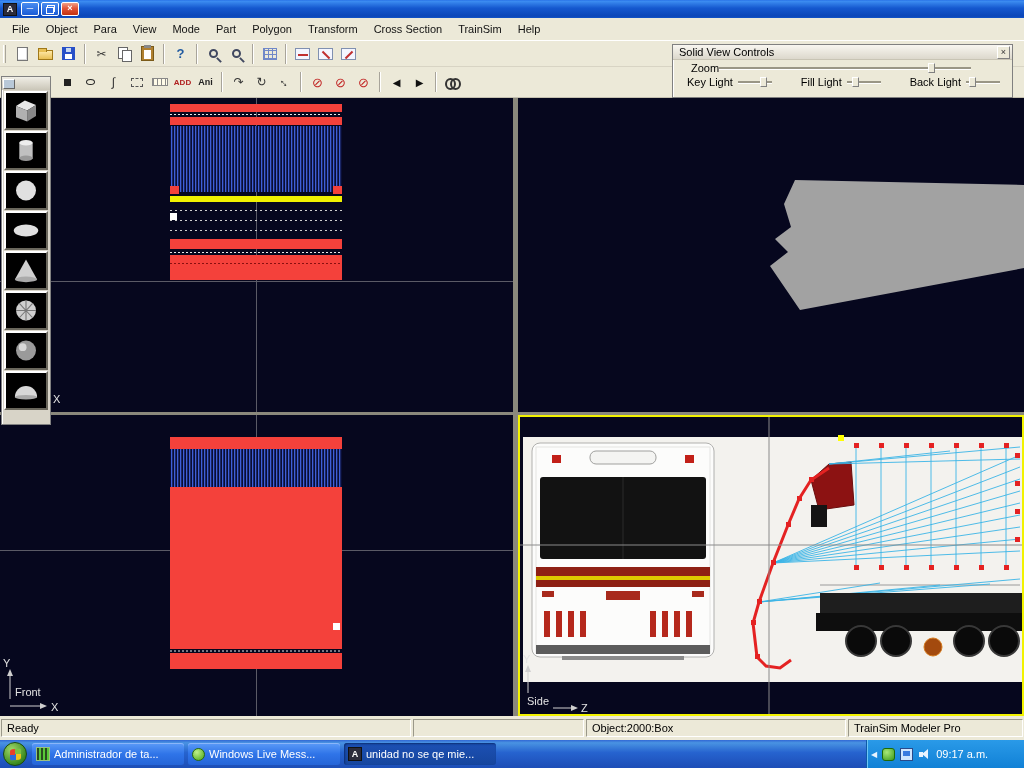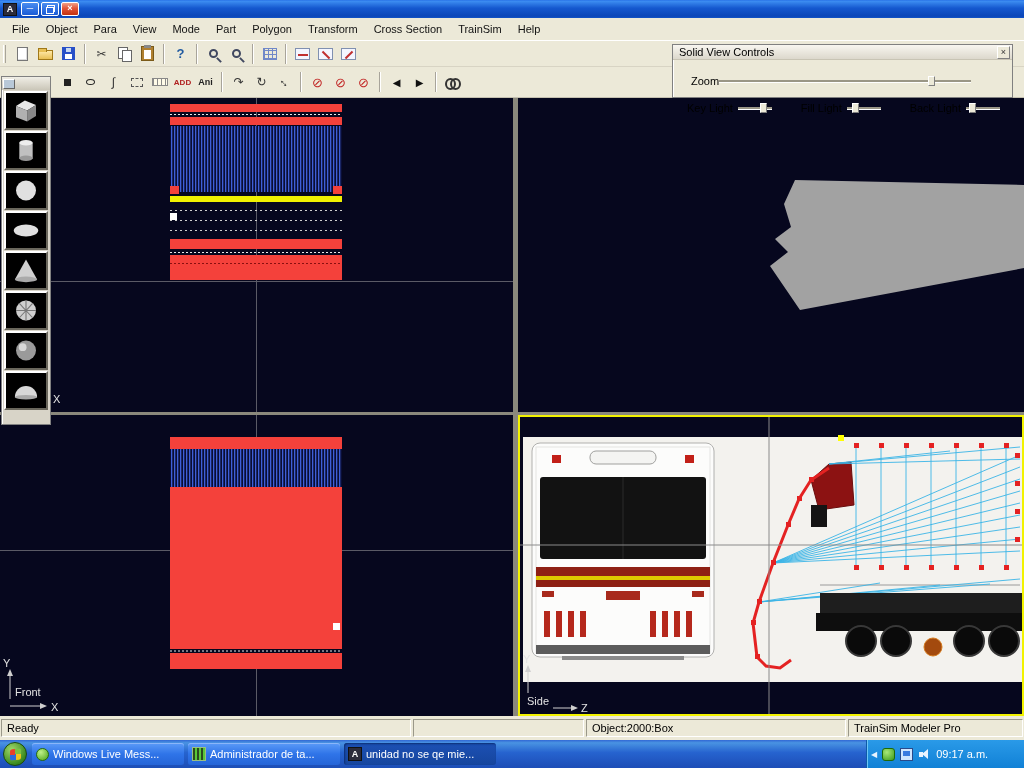--- a/index.html
+++ b/index.html
@@ -74,21 +74,21 @@
   .i-binoc::before { left:0; } .i-binoc::after { right:0; }
 
   
   .svc { position:absolute; left:672px; top:44px; width:341px; height:54px; background:#ece9d8;
     border:1px solid #808080; box-shadow:inset 1px 1px 0 #fff; z-index:30; }
   .svc-title { height:15px; background:linear-gradient(#f8f6f0,#dcd8cc); display:flex; align-items:center;
     padding:0 2px 0 6px; border-bottom:1px solid #c8c4b4; }
   .svc-title > span:first-child { flex:1; }
   .svc-close { width:13px; height:13px; background:#ece9d8; border:1px solid; border-color:#fff #808080 #808080 #fff;
     font-size:9px; line-height:11px; text-align:center; color:#333; }
-  .svc-row { display:flex; align-items:center; padding:15px 12px 0 18px; gap:0; }
+  .svc-row { display:flex; align-items:center; padding:2px 12px 0 18px; gap:0; }
   .svc-row.lights { justify-content:space-between; padding-left:14px; }
   .lgroup { display:flex; align-items:center; gap:5px; }
   .slider { position:relative; height:12px; display:inline-block; }
   .slider::before { content:""; position:absolute; left:0; right:0; top:5px; height:2px; background:#9a9686; box-shadow:0 1px 0 #fff; }
   .thumb { position:absolute; top:1px; width:7px; height:10px; background:#ece9d8; border:1px solid; border-color:#fff #808080 #808080 #fff; }
   .sl-zoom { width:252px; } .sl-sm { width:34px; }
 
   
   .main { position:absolute; left:0; top:98px; width:1024px; height:618px; background:#8a887c; }
   .vp { position:absolute; background:#06071e; overflow:hidden; }
@@ -550,26 +550,26 @@
   <div class="sb sb4">TrainSim Modeler Pro</div>
 </div>
 
 <div class="taskbar">
   <div class="startorb">
     <span class="orb">
         <span class="flag"></span>
       </span>
   </div>
   <div class="task">
+    <span class="ticon ti-taskmgr"></span>
+    <span class="tlabel">Administrador de ta...</span>
+  </div>
+  <div class="task">
     <span class="ticon ti-msn"></span>
     <span class="tlabel">Windows Live Mess...</span>
-  </div>
-  <div class="task">
-    <span class="ticon ti-taskmgr"></span>
-    <span class="tlabel">Administrador de ta...</span>
   </div>
   <div class="task active">
     <span class="ticon ti-app">A</span>
     <span class="tlabel">unidad no se qe mie...</span>
   </div>
   <div class="tbspacer"></div>
   <div class="tray">
     <span class="tray-chev">◀</span>
     <span class="tri t-green"></span>
     <span class="tri t-net"></span>

